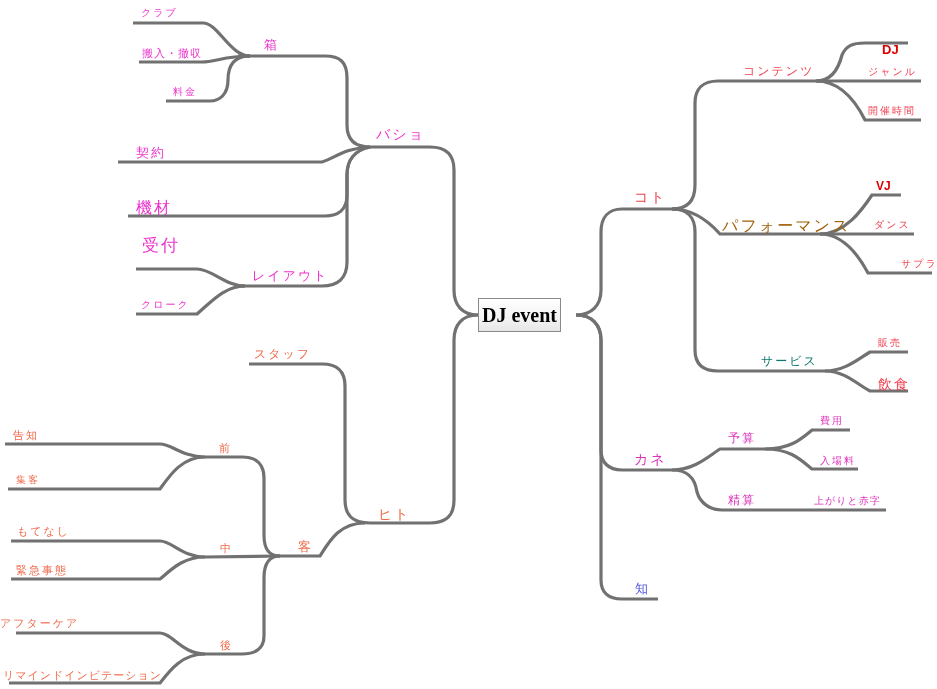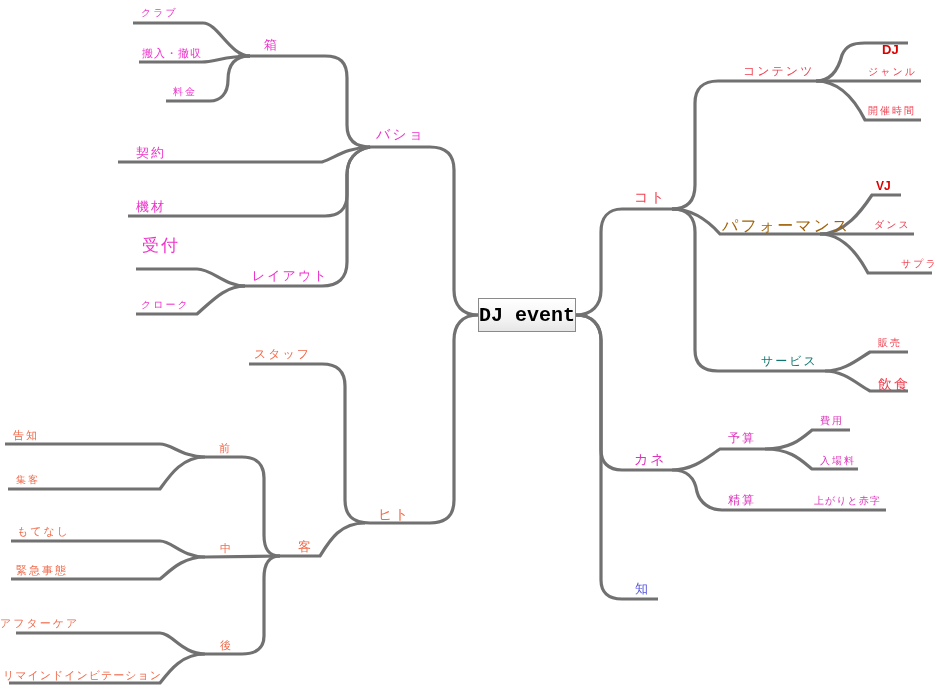--- a/index.html
+++ b/index.html
@@ -1,24 +1,24 @@
 <!DOCTYPE html>
 <html><head>
   <meta charset="utf-8">
   <style>
     html, body { margin: 0; padding: 0; background: #ffffff; }
     body { width: 937px; height: 689px; overflow: hidden; position: relative; font-family: "DejaVu Sans", sans-serif; }
     #map { position: absolute; left: 0; top: 0; width: 937px; height: 689px; }
     .edge { fill: none; stroke: #717171; stroke-width: 3.2; stroke-linecap: butt; }
     .lbl { position: absolute; white-space: nowrap; line-height: 1; letter-spacing: 2px; }
     .root {
-      position: absolute; left: 478px; top: 298px; width: 98px; height: 34px;
+      position: absolute; left: 478px; top: 298px; width: 83px; height: 34px;
       border: 1px solid #8a8a8a; box-sizing: border-box;
       background: linear-gradient(#ffffff, #f4f4f4 60%, #e6e6e6);
-      font-family: Liberation Mono, monospace; font-weight: bold; font-size: 20px;
+      font-family: Liberation Serif, serif; font-weight: bold; font-size: 20px;
       color: #000; display: flex; align-items: center; justify-content: center;
     }
     .bold { font-family: "Liberation Sans", sans-serif; font-weight: bold; letter-spacing: 0; }
   </style>
 </head>
 <body>
 
 <svg id="map" viewBox="0 0 937 689">
 
   <path class="edge" d="M478,315 C462,315 454,305 454,290 L454,170 C454,155 446,147 430,147 L370,147" stroke="#717171"></path>
@@ -81,21 +81,21 @@
 </svg>
 
 <div class="root">DJ event</div>
 
 <div class="lbl" style="left:376px;top:127px;font-size:14px;color:#ee33cc;">バショ</div>
 <div class="lbl" style="left:264px;top:38px;font-size:13px;color:#ee33cc;">箱</div>
 <div class="lbl" style="left:141px;top:8px;font-size:10px;color:#ee33cc;">クラブ</div>
 <div class="lbl" style="left:142px;top:48px;font-size:11px;color:#ee33cc;letter-spacing:1px;">搬入・撤収</div>
 <div class="lbl" style="left:173px;top:87px;font-size:10px;color:#ee33cc;">料金</div>
 <div class="lbl" style="left:136px;top:146px;font-size:13px;color:#ee33cc;">契約</div>
-<div class="lbl" style="left:136px;top:200px;font-size:13px;color:#ee33cc;">機材</div>
+<div class="lbl" style="left:136px;top:200px;font-size:16px;color:#ee33cc;">機材</div>
 <div class="lbl" style="left:252px;top:269px;font-size:13px;color:#ee33cc;">レイアウト</div>
 <div class="lbl" style="left:142px;top:237px;font-size:17px;color:#ee33cc;">受付</div>
 <div class="lbl" style="left:141px;top:300px;font-size:10px;color:#ee33cc;">クローク</div>
 
 <div class="lbl" style="left:378px;top:507px;font-size:14px;color:#f06a4a;">ヒト</div>
 <div class="lbl" style="left:254px;top:348px;font-size:12px;color:#f06a4a;">スタッフ</div>
 <div class="lbl" style="left:298px;top:540px;font-size:13px;color:#f06a4a;">客</div>
 <div class="lbl" style="left:219px;top:443px;font-size:11px;color:#f06a4a;">前</div>
 <div class="lbl" style="left:13px;top:430px;font-size:11px;color:#f06a4a;">告知</div>
 <div class="lbl" style="left:16px;top:475px;font-size:10px;color:#f06a4a;">集客</div>

